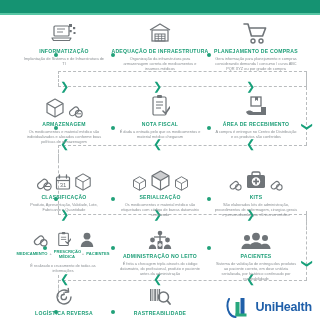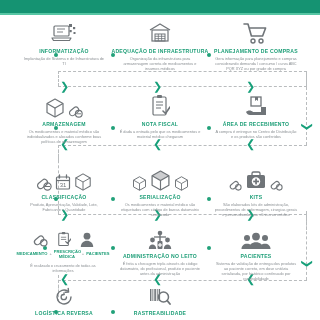--- a/index.html
+++ b/index.html
@@ -447,14 +447,23 @@
             <rect x="9.7" y="2" width="1.4" height="12"></rect>
           </g>
           <circle cx="14.5" cy="10" r="5" fill="none" stroke="#6f7478" stroke-width="1.5"></circle>
           <line x1="18.2" y1="13.7" x2="21" y2="17" stroke="#6f7478" stroke-width="1.8" stroke-linecap="round"></line>
         </svg>
       </div>
       <div class="title">RASTREABILIDADE</div>
     </div>
   </div>
 
+  <div class="logo">
+    <svg class="mark" width="26" height="22" viewBox="0 0 26 22">
+      <path d="M3 3c-2.2 4-2.2 10 0.6 14.4 1.4 2.2 3.6 3.6 6 3.6" fill="none" stroke="#1f5fa9" stroke-width="2" stroke-linecap="round"></path>
+      <rect x="9.5" y="6" width="4" height="14" fill="#27a77d"></rect>
+      <rect x="14.5" y="2" width="4" height="18" fill="#1f5fa9"></rect>
+      <rect x="9.5" y="17.5" width="11" height="3" fill="#27a77d"></rect>
+    </svg>
+    <span class="wordmark">UniHealth</span>
+  </div>
 
 </div>
 
 </body></html>

